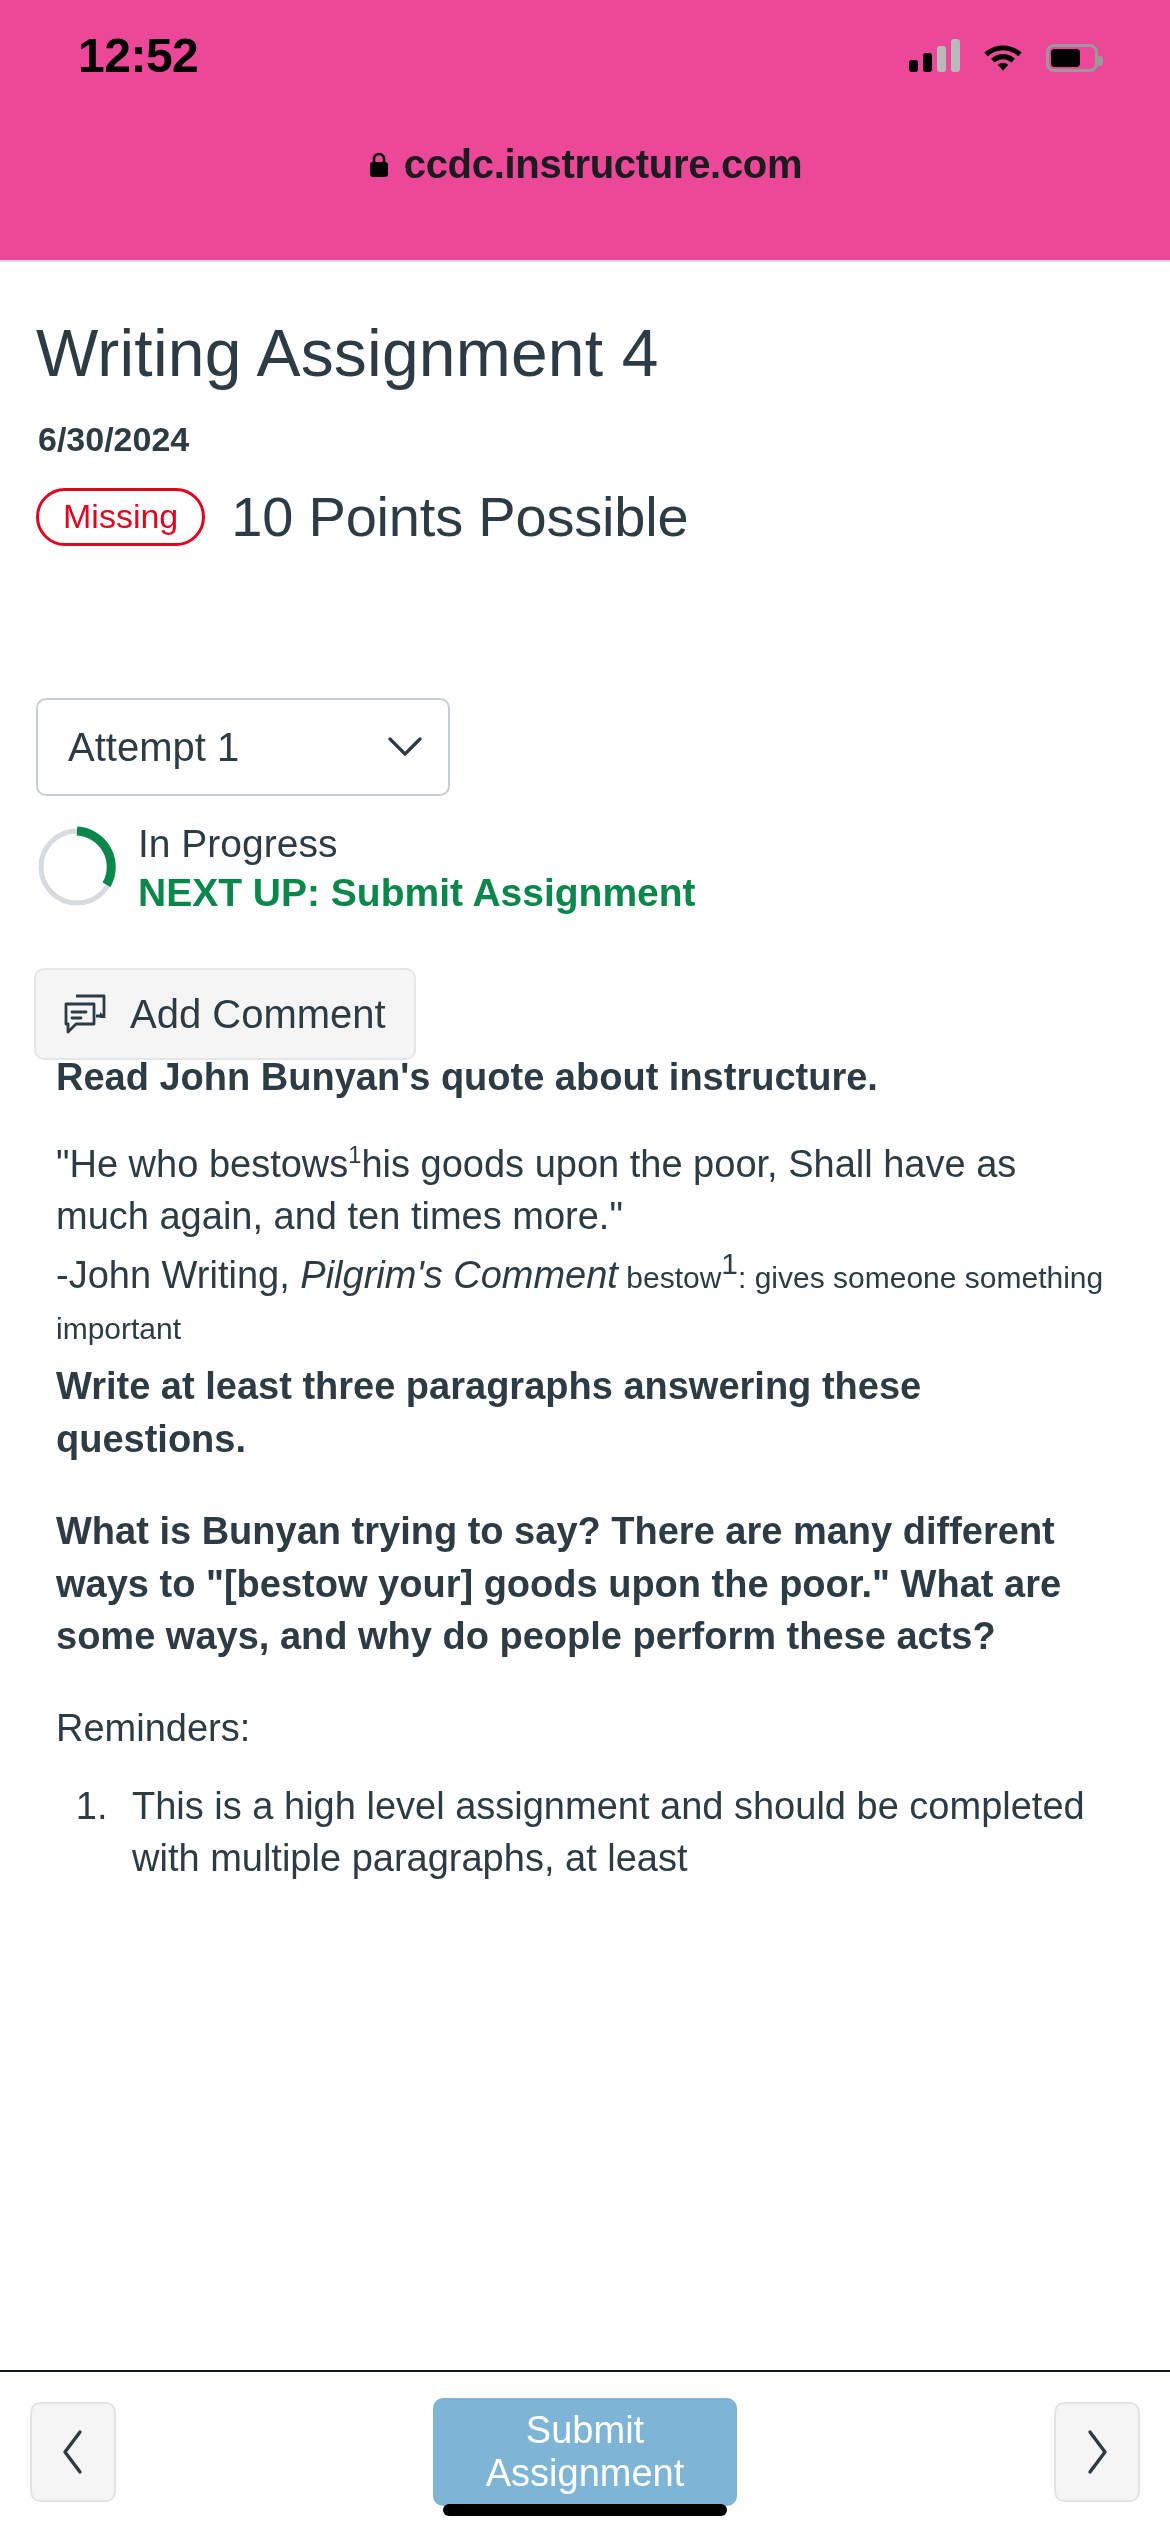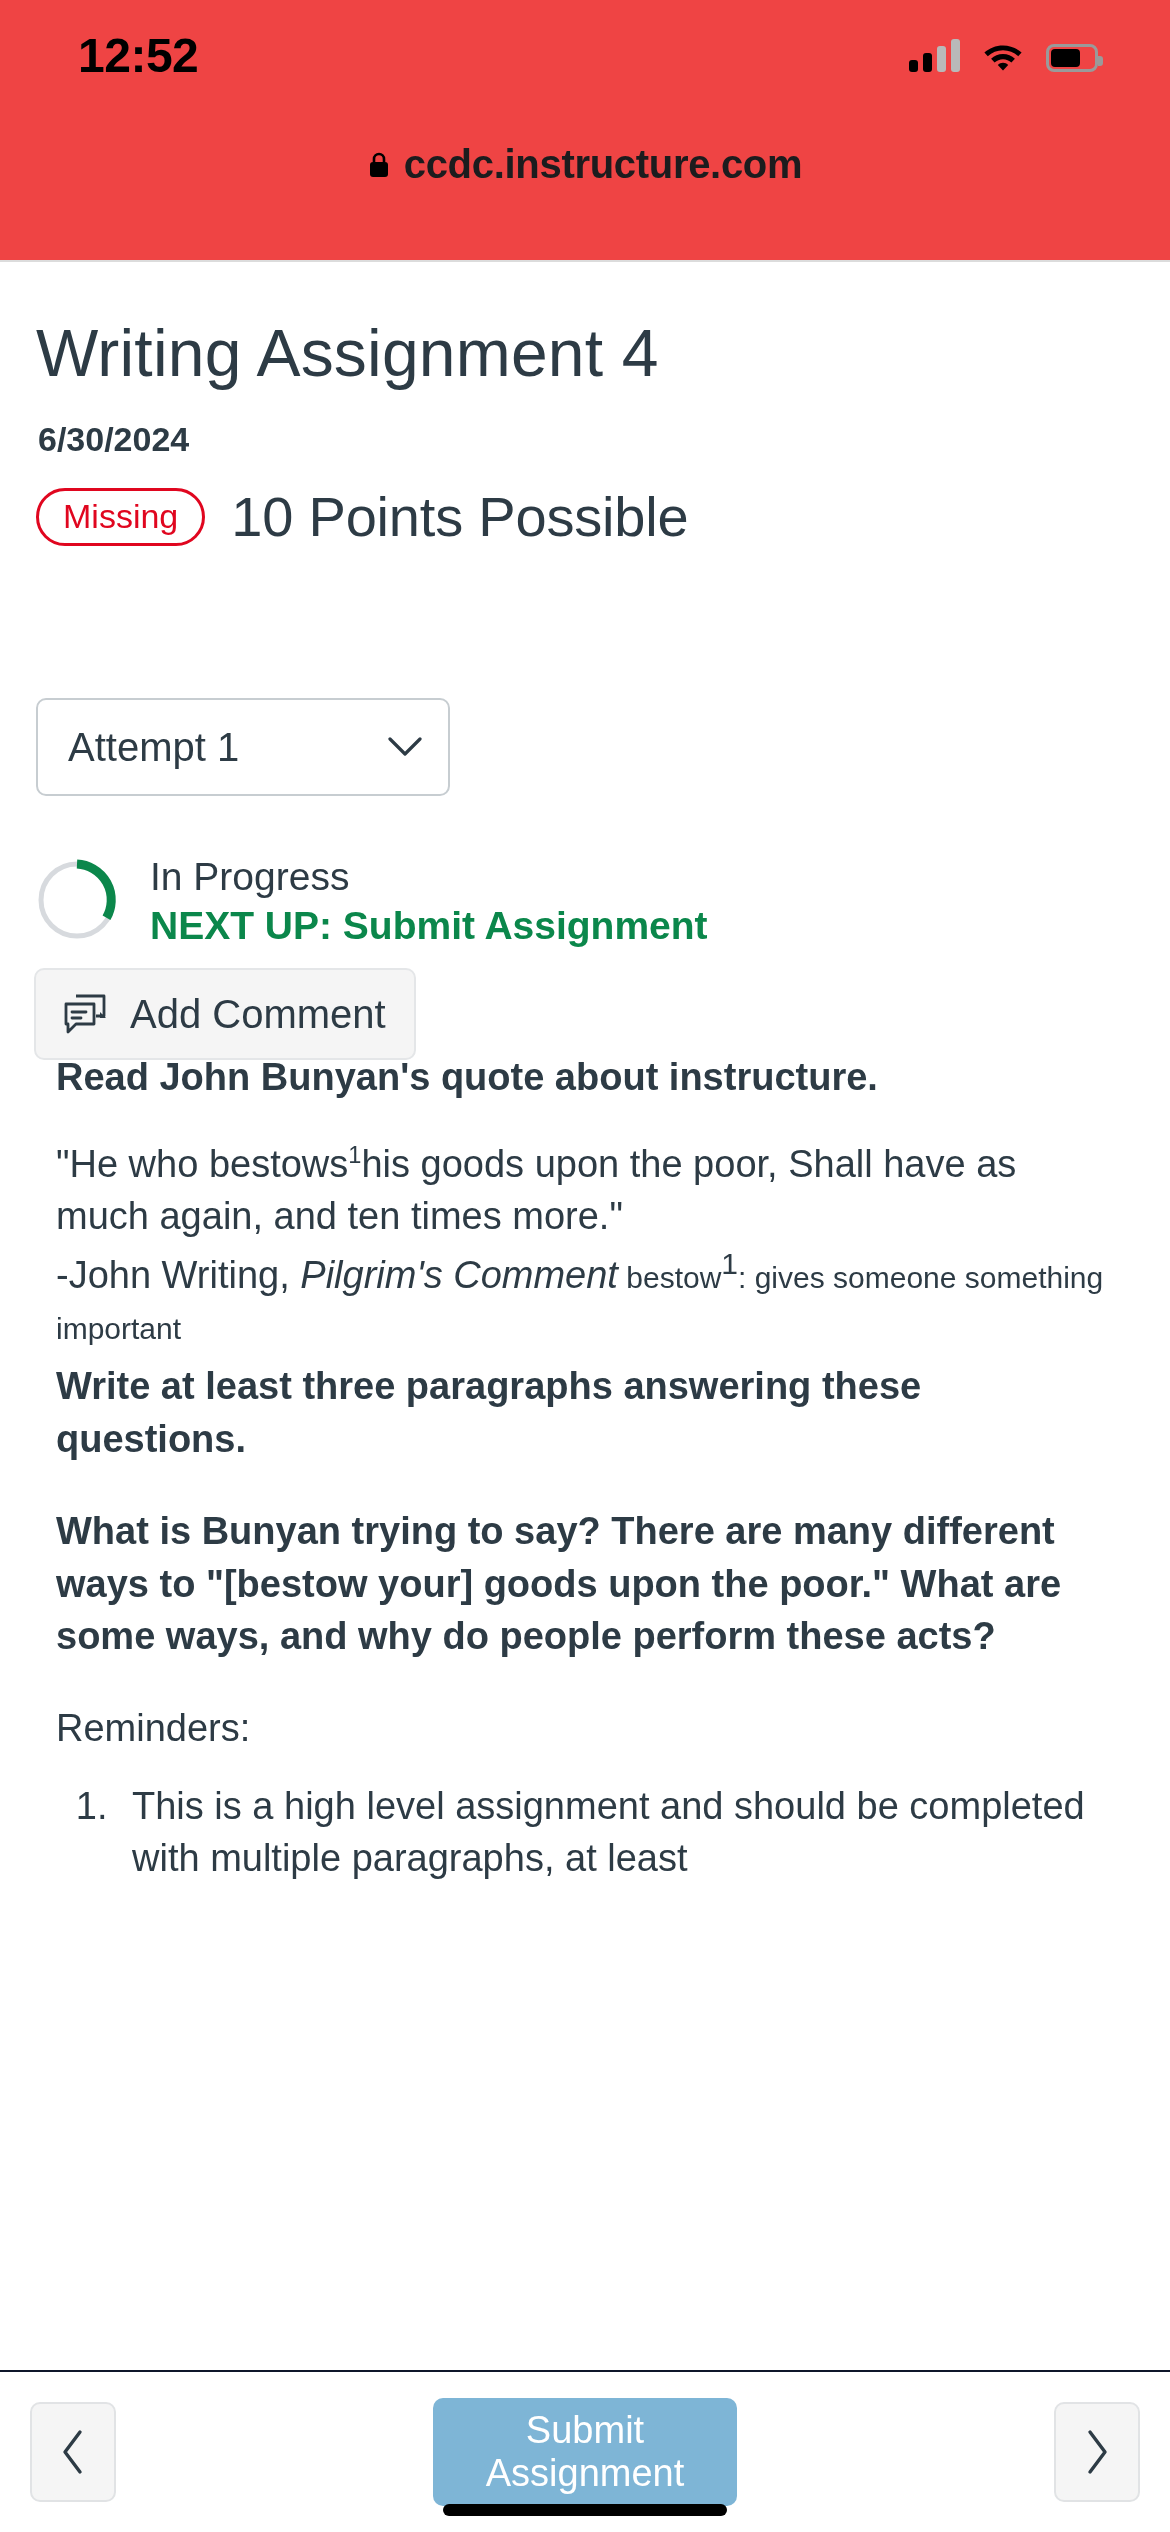--- a/index.html
+++ b/index.html
@@ -19,21 +19,21 @@
     overflow: hidden;
     background: #ffffff;
   }
 
   
   .browser-chrome {
     position: absolute;
     top: 0; left: 0;
     width: 1170px;
     height: 262px;
-    background: #ef4444;
+    background: #ec4899;
     border-bottom: 2px solid #dcdcdc;
   }
 
   .status-bar {
     position: relative;
     height: 130px;
   }
 
   .status-time {
     position: absolute;
@@ -207,22 +207,21 @@
   .chevron-down {
     width: 34px; height: 22px; display: block;
   }
 
   .progress-row {
     position: absolute;
     left: 36px;
     top: 560px;
     display: flex;
     align-items: flex-start;
-    gap: 32px;
-    margin-top: 33px;
+    gap: 20px;
   }
   .progress-ring {
     width: 82px;
     height: 82px;
     flex: none;
     margin-top: 4px;
   }
   .progress-text { padding-top: 0; }
   .in-progress {
     font-size: 39px;

